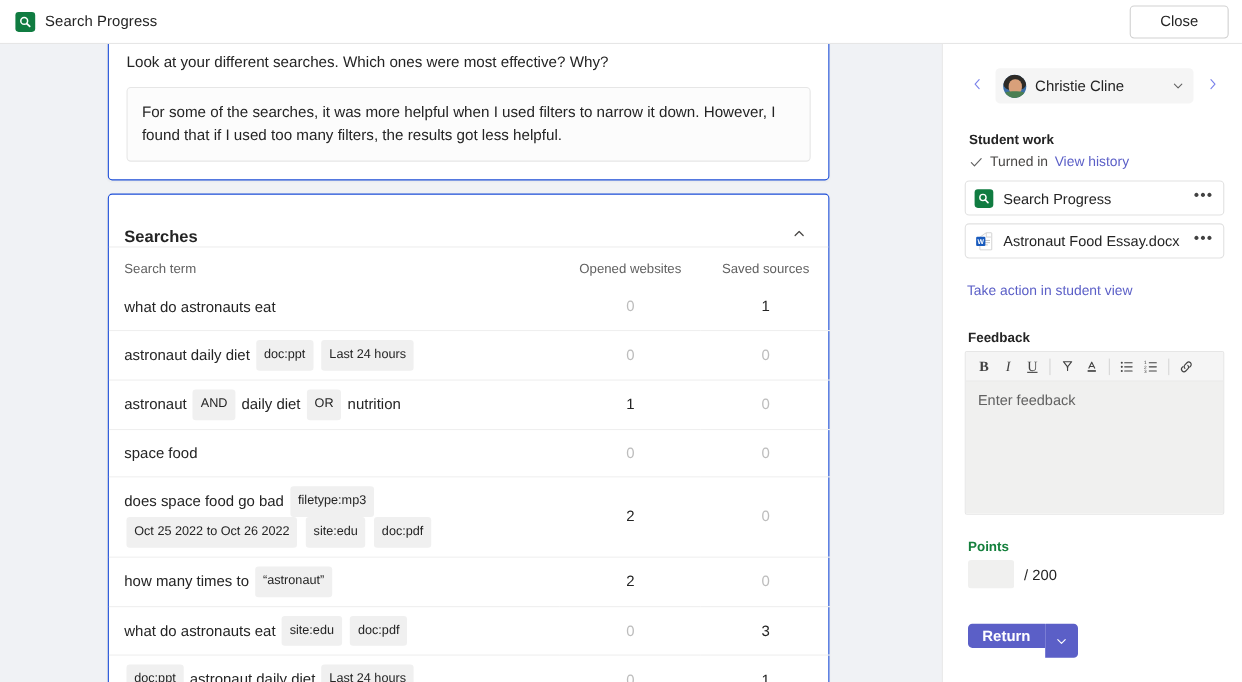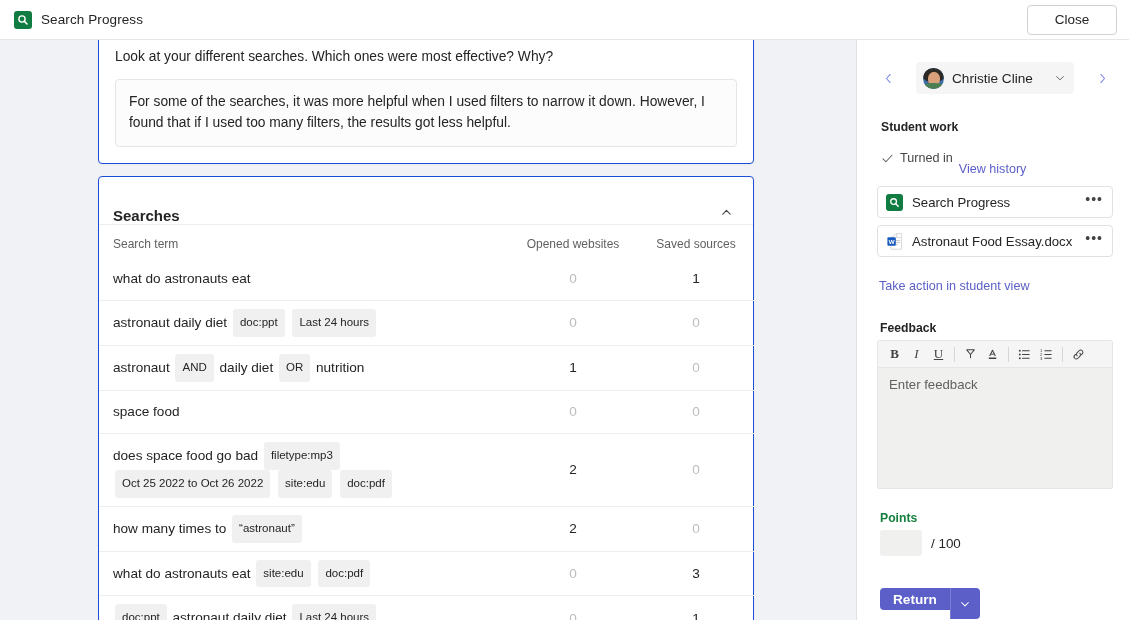--- a/index.html
+++ b/index.html
@@ -145,21 +145,21 @@
 
   
   .rightpanel {
     width: 273px; min-width: 273px;
     background: #ffffff;
     border-left: 1px solid #e1e1e1;
     padding: 22px 16px 0 20px;
     overflow: hidden;
   }
 
-  .student-nav { display: flex; align-items: center; gap: 17px; }
+  .student-nav { display: flex; align-items: flex-start; gap: 6px; }
   .nav-arrow {
     width: 22px; height: 28px;
     display: flex; align-items: center; justify-content: center;
     color: #7b83eb; cursor: pointer; flex: 0 0 auto;
   }
   .student-pill {
     flex: 1 1 auto;
     height: 32px;
     background: #f5f5f5;
     border-radius: 4px;
@@ -198,21 +198,21 @@
     font-size: 12.2px; font-weight: 700; color: #242424;
     margin: 26px 0 6px 4px;
   }
   .turned-in-row {
     display: flex; align-items: center; gap: 6px;
     margin: 0 0 10px 4px;
     font-size: 12.6px; color: #484644;
   }
   .check-icon { color: #616161; display: flex; align-items: center; }
   .link-purple {
-    color: #5b5fc7; font-size: 12.6px; cursor: pointer; margin-top: 22px;
+    color: #5b5fc7; font-size: 12.6px; cursor: pointer;
   }
 
   .attachment {
     height: 32px;
     border: 1px solid #e1e1e1;
     border-radius: 4px;
     background: #ffffff;
     display: flex; align-items: center;
     gap: 9px; padding: 0 6px 0 8px;
     margin-bottom: 7px;
@@ -515,21 +515,21 @@
             </svg>
           </span>
         </div>
         <div class="editor-area">Enter feedback</div>
       </div>
 
       
       <div class="points-label">Points</div>
       <div class="points-row">
         <input class="points-input" type="text" value="" style="">
-        <span class="points-total">/ 100</span>
+        <span class="points-total">/ 200</span>
       </div>
 
       
       <div class="return-wrap">
         <button class="return-btn">Return</button>
         <span class="return-split">
           <svg width="12" height="12" viewBox="0 0 16 16" aria-hidden="true">
             <polyline points="3.5,6 8,10.5 12.5,6" fill="none" stroke="#ffffff" stroke-width="1.4" stroke-linecap="round" stroke-linejoin="round"></polyline>
           </svg>
         </span>

